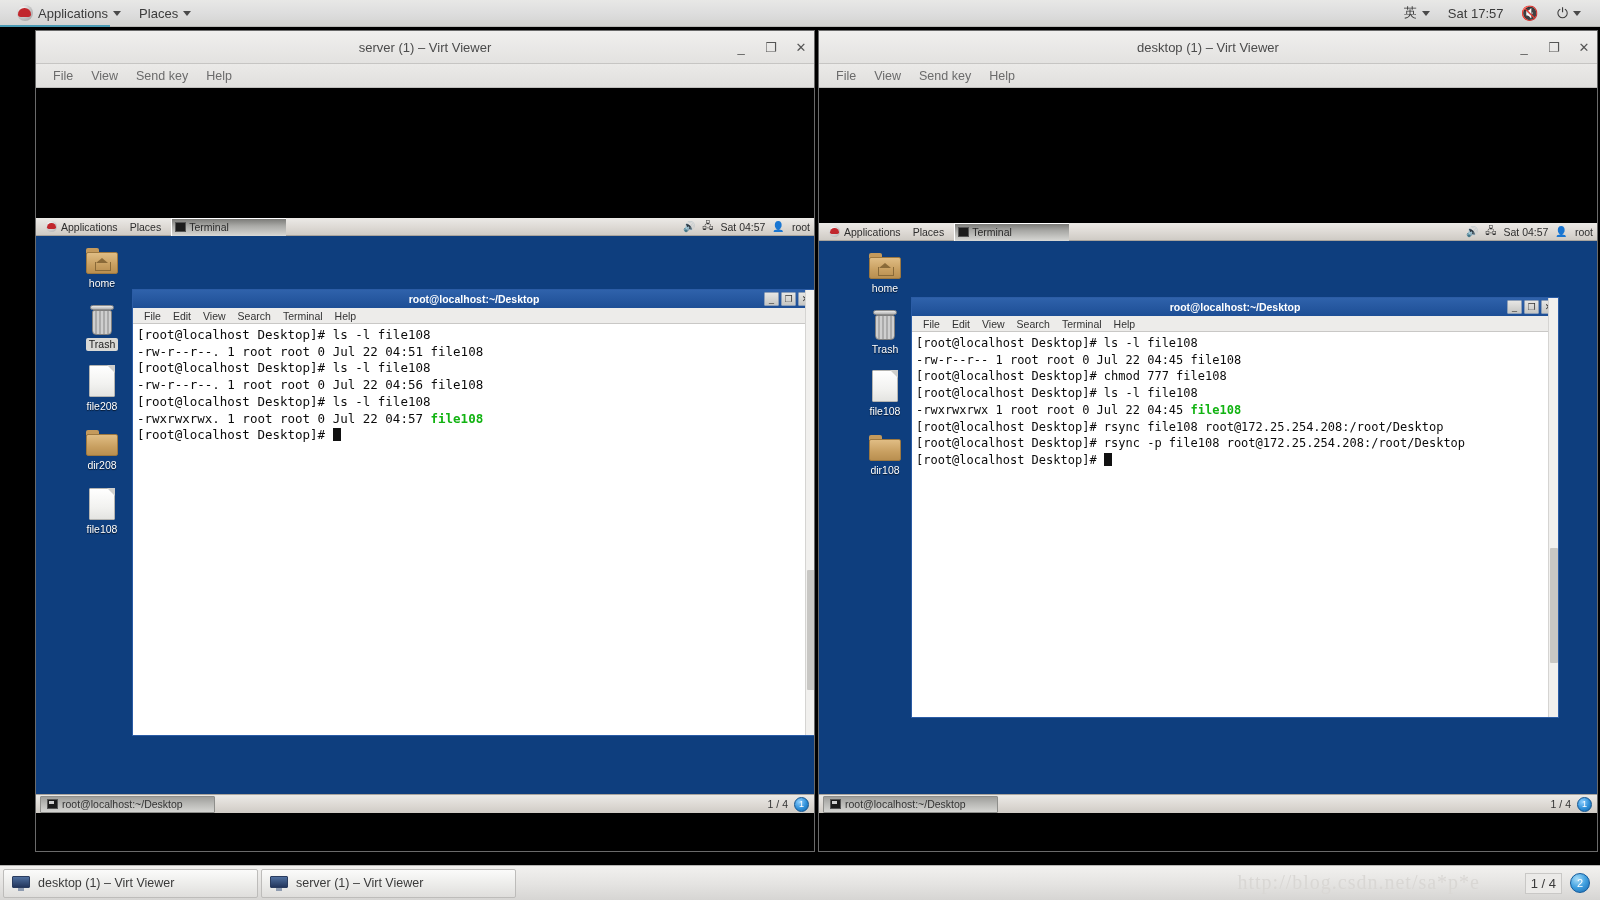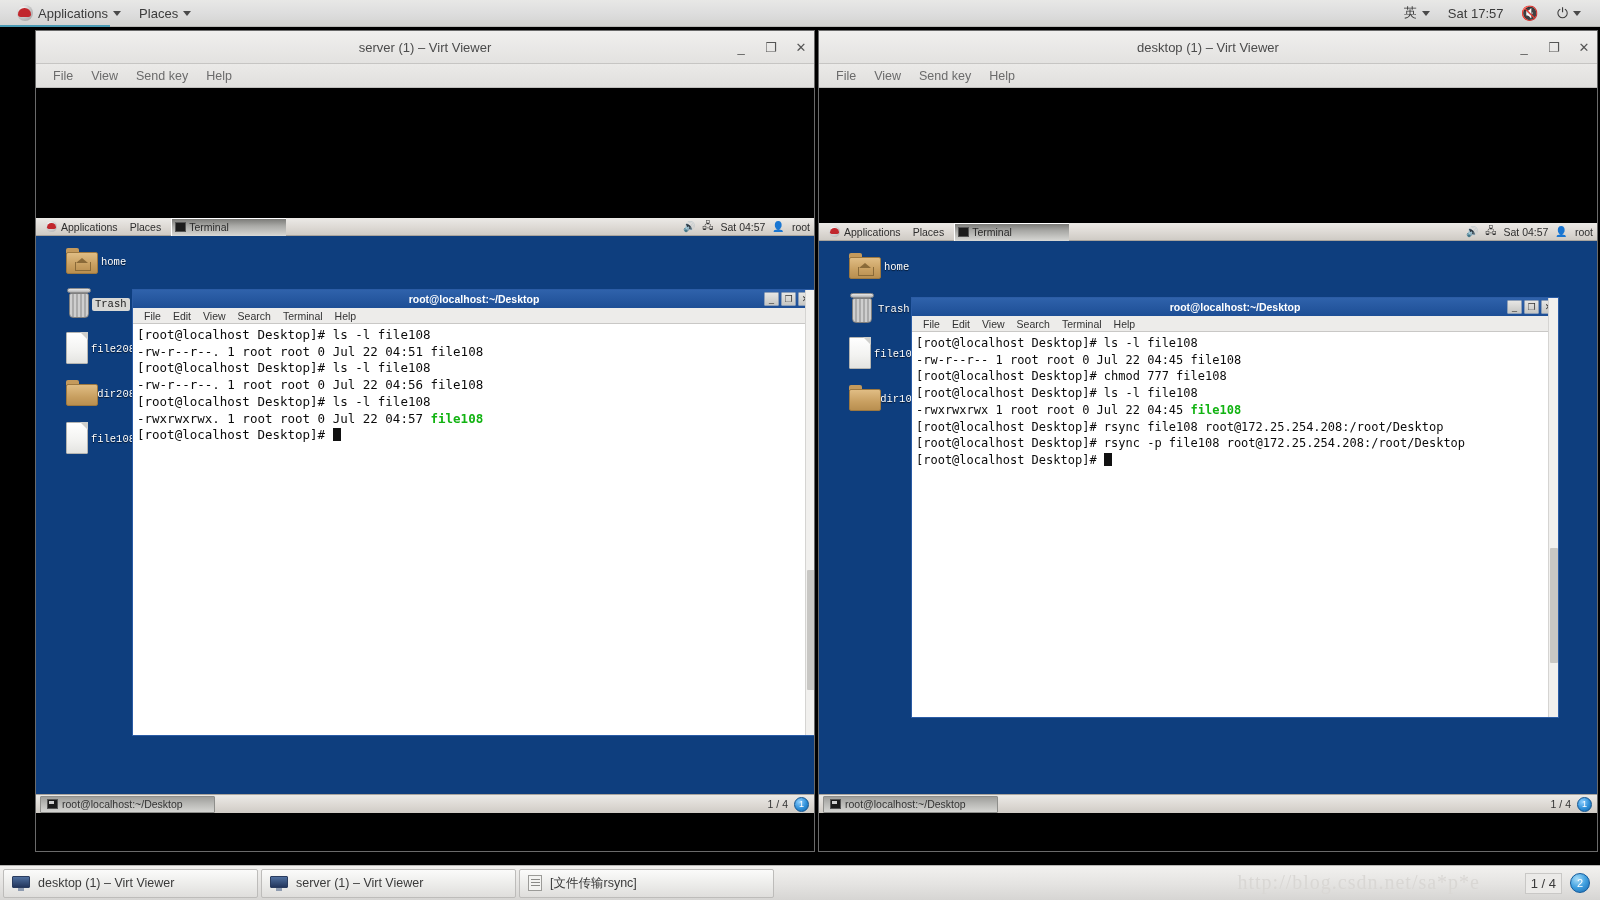--- a/index.html
+++ b/index.html
@@ -74,21 +74,21 @@
     margin-left:4px; height:18px; min-width:115px;
     background: linear-gradient(to bottom, #7b7b78 0%, #a9a9a6 40%, #d8d8d5 100%);
     border-left:1px solid #fff; border-top:1px solid #fff;
     display:flex; align-items:center; padding-left:3px; gap:3px;
     font-size:10.5px; color:#2a2a2a; position:relative;
   }
   .g-top .gright { margin-left:auto; display:flex; align-items:center; gap:7px; padding-right:4px; font-size:10.5px; }
   .mini-ico { font-size:10px; }
 
   .g-icons { position:absolute; left:0; top:22px; width:72px; }
-  .g-icon { width:72px; padding-top:8px; display:flex; flex-direction:row; align-items:center; cursor:default;font-family:Liberation Mono, monospace; }
+  .g-icon { width:72px; padding-top:8px; display:flex; flex-direction:column; align-items:center; cursor:default; }
   .g-icon .lbl { margin-top:3px; font-size:10.5px; color:#fff; text-shadow:0 1px 1px rgba(0,0,0,0.7); padding:1px 3px; line-height:1.1;}
   .g-icon.sel .lbl { background:#d8d8d5; color:#1a1a1a; text-shadow:none; border-radius:2px; }
 
   
   .ic-folder { width:32px;height:26px; position:relative; }
   .ic-folder .tab { position:absolute; left:0; top:0; width:13px; height:5px; background:#c49a5c; border-radius:2px 2px 0 0;}
   .ic-folder .bdy { position:absolute; left:0; top:4px; width:32px;height:22px;
      background:linear-gradient(to bottom,#e0bd84 0%, #c89f60 60%, #b98f50 100%); border-radius:2px; border:1px solid #9d7840;}
   .ic-home .house { position:absolute; left:9px; top:11px; width:14px;height:11px; }
   .ic-home .house::before{content:"";position:absolute;left:0;top:3px;width:14px;height:8px;border:1.5px solid #8a6a38;border-top:none;}
@@ -438,24 +438,20 @@
         </span>
       <span>desktop (1) – Virt Viewer</span>
     </div>
     <div class="hb-task">
       <span class="mon-ico">
           <i class="sc"></i>
           <i class="st"></i>
         </span>
       <span>server (1) – Virt Viewer</span>
     </div>
-    <div class="hb-task">
-      <span class="doc-ico"></span>
-      <span>[文件传输rsync]</span>
-    </div>
     <div class="hb-right">
       <span class="hb-page">1 / 4</span>
       <span class="hb-badge">2</span>
     </div>
   </div>
 
   <div class="watermark">http://blog.csdn.net/sa*p*e</div>
 
 </div>
 

